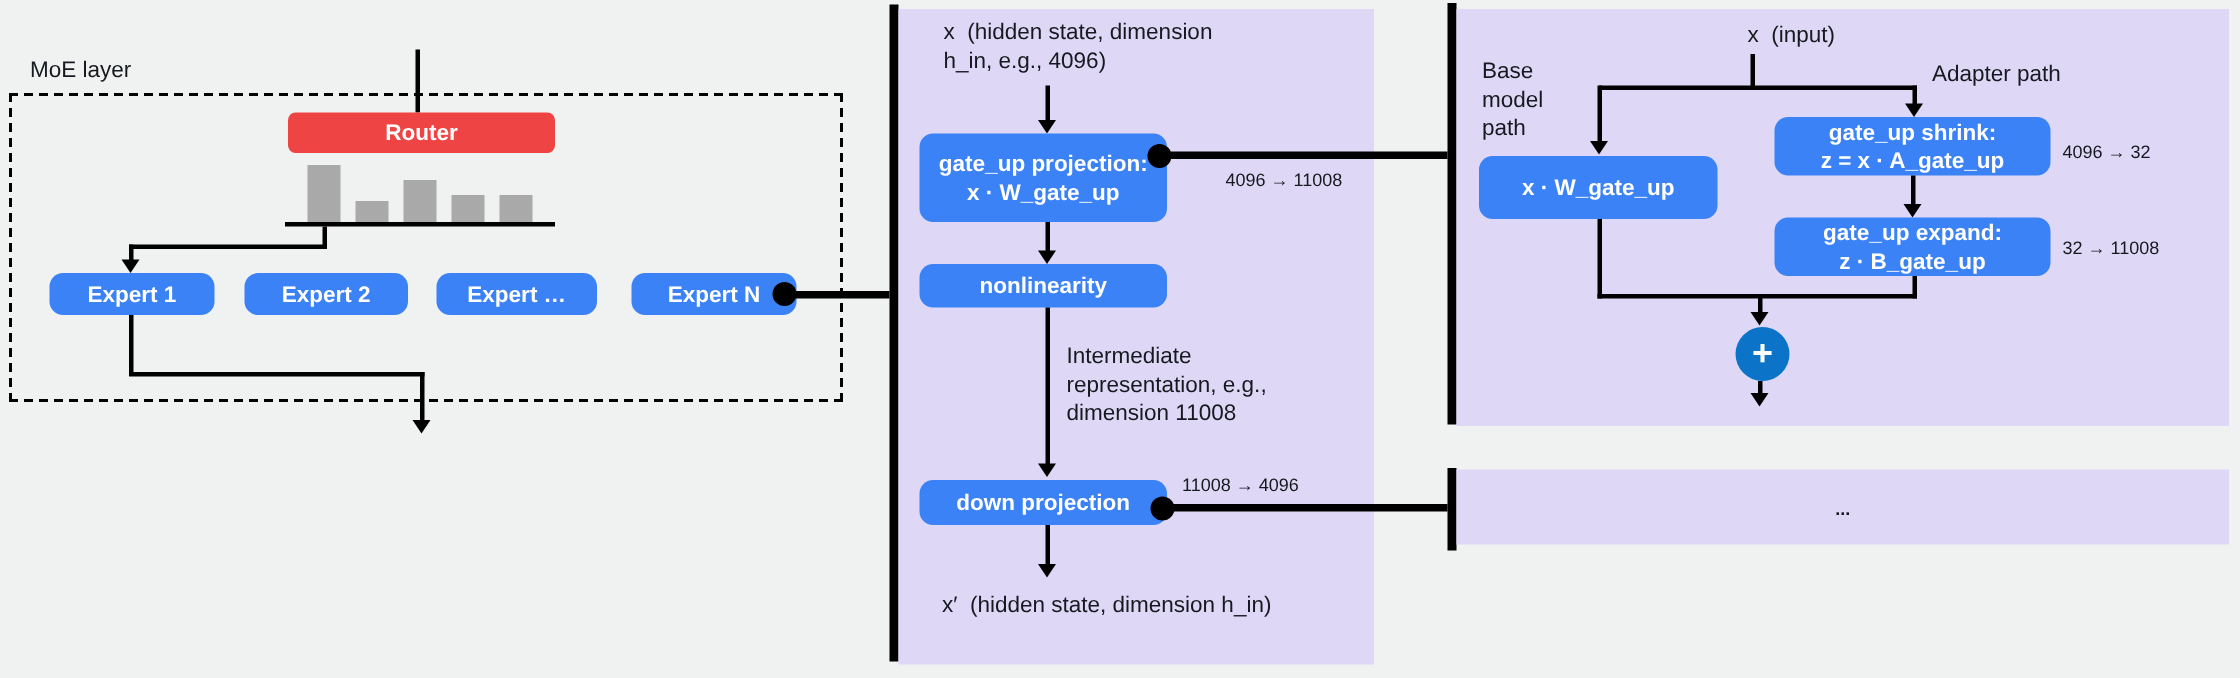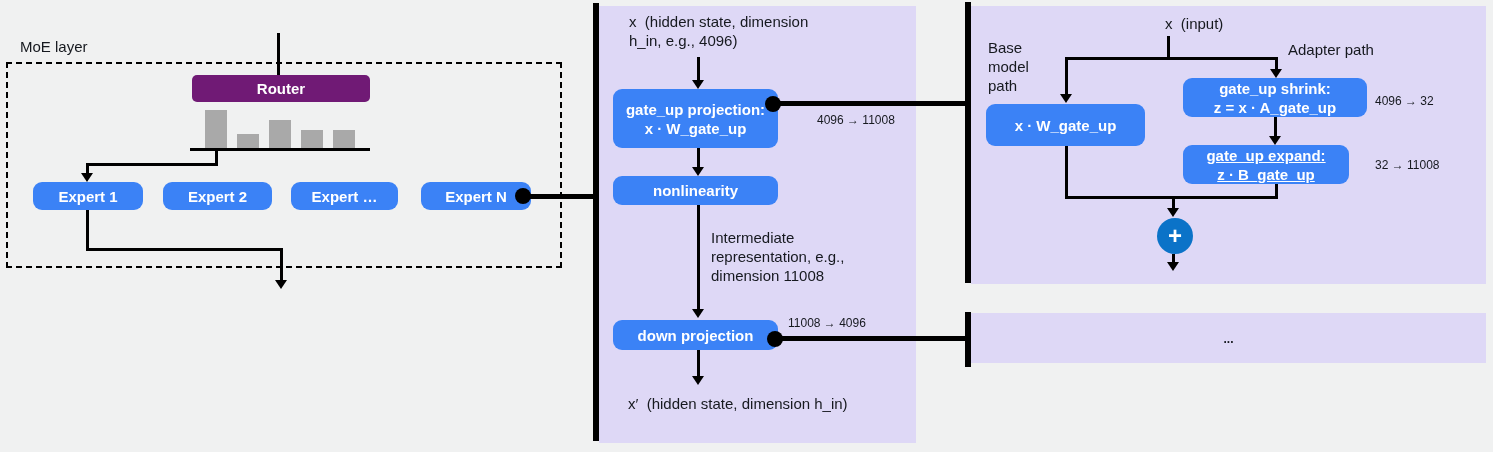--- a/index.html
+++ b/index.html
@@ -8,21 +8,21 @@
     font-family:"Liberation Sans",sans-serif;color:#16191f;overflow:hidden;
   }
   .abs{position:absolute;}
   .lbl{font-size:15px;line-height:19px;white-space:pre-wrap;}
   .dimlbl{font-size:12px;line-height:19px;white-space:nowrap;}
   .box{
     position:absolute;background:#3b82f6;color:#fff;border-radius:9px;
     display:flex;flex-direction:column;align-items:center;justify-content:center;
     font-size:15px;line-height:19px;font-weight:bold;text-align:center;
   }
-  .navybox{background:#701a75;border-radius:5px;justify-content:center;}
+  .navybox{background:#ef4444;border-radius:5px;justify-content:center;}
   .panel{position:absolute;background:#ded8f6;}
   .barline{position:absolute;background:#000;}
   .vline{width:3px;}
   .hline{height:3px;}
   .thick{height:5px;}
   .thickbar{width:6px;}
   .dot{position:absolute;width:16px;height:16px;border-radius:50%;background:#000;}
   .ah-down{
     position:absolute;width:0;height:0;
     border-left:6px solid transparent;border-right:6px solid transparent;
@@ -148,21 +148,21 @@
 
   <div class="box" style="left:1183px;top:78px;width:184px;height:39px;">
     <span>gate_up shrink:</span>
     <span>z = x · A_gate_up</span>
   </div>
   <div class="abs dimlbl" style="left:1375px;top:92px;">4096 → 32</div>
 
   <div class="barline vline" style="left:1274px;top:117px;height:21px;"></div>
   <div class="ah-down" style="left:1269px;top:136px;"></div>
 
-  <div class="box" style="left:1183px;top:145px;width:166px;height:39px;text-decoration:underline;">
+  <div class="box" style="left:1183px;top:145px;width:184px;height:39px;">
     <span>gate_up expand:</span>
     <span>z · B_gate_up</span>
   </div>
   <div class="abs dimlbl" style="left:1375px;top:156px;">32 → 11008</div>
 
   <div class="barline vline" style="left:1065px;top:146px;height:53px;"></div>
   <div class="barline vline" style="left:1275px;top:184px;height:15px;"></div>
   <div class="barline hline" style="left:1065px;top:196px;width:213px;"></div>
   <div class="barline vline" style="left:1172px;top:196px;height:14px;"></div>
   <div class="ah-down" style="left:1167px;top:208px;"></div>

